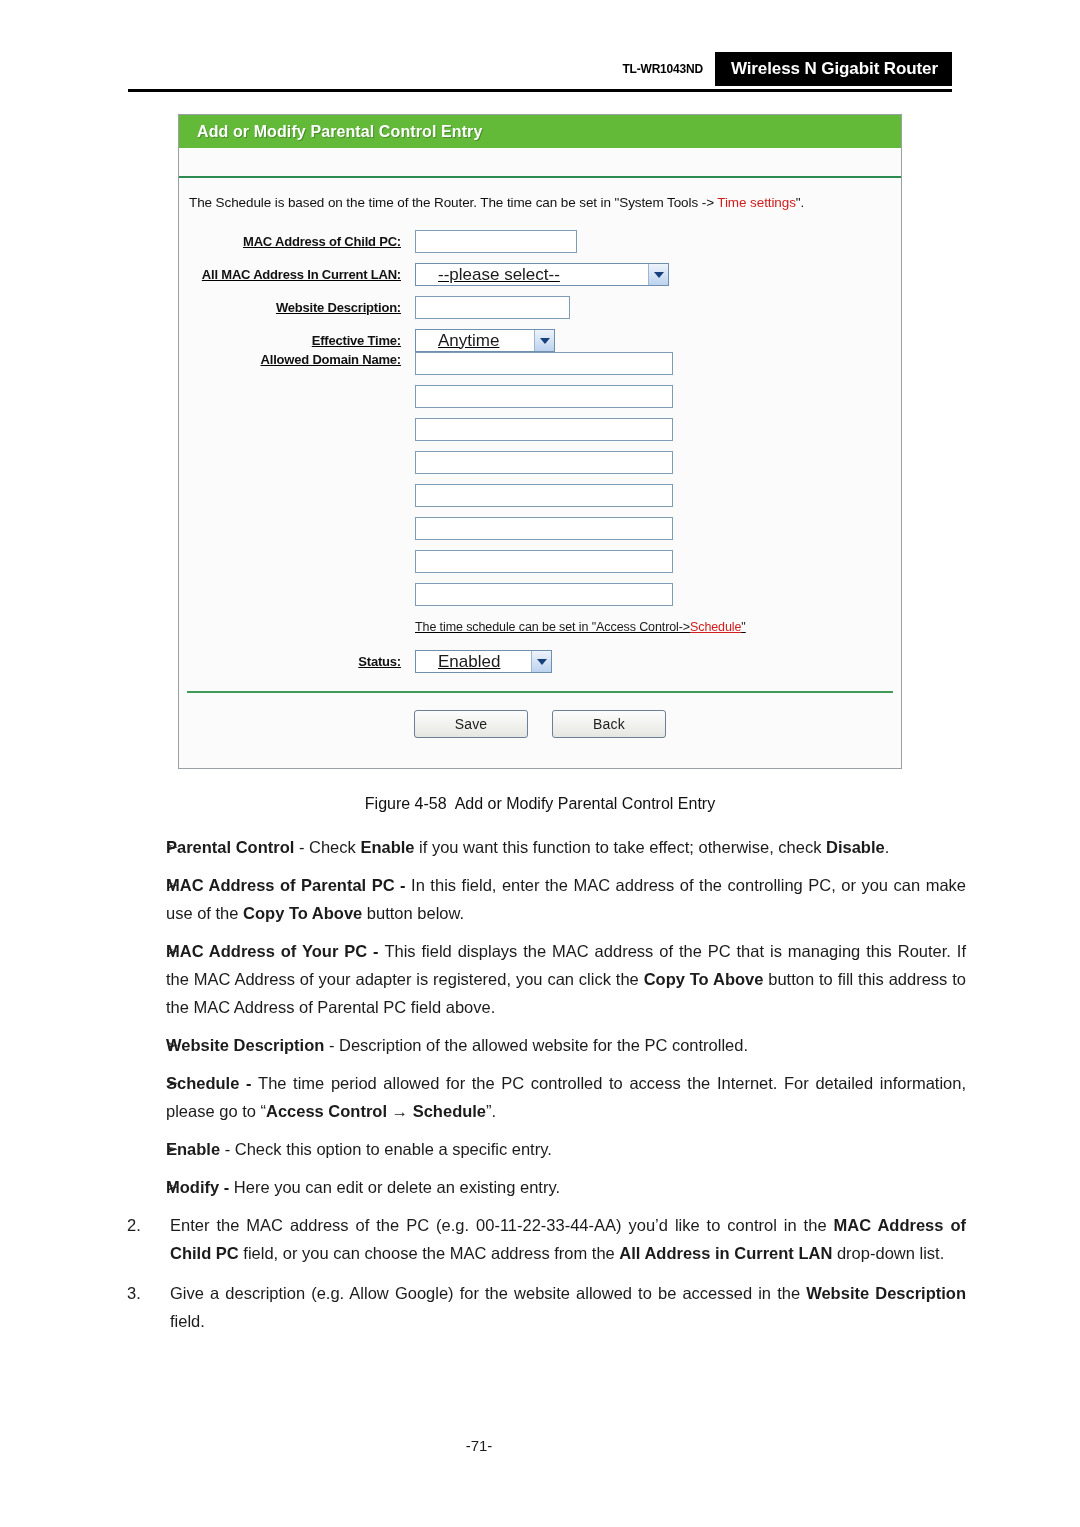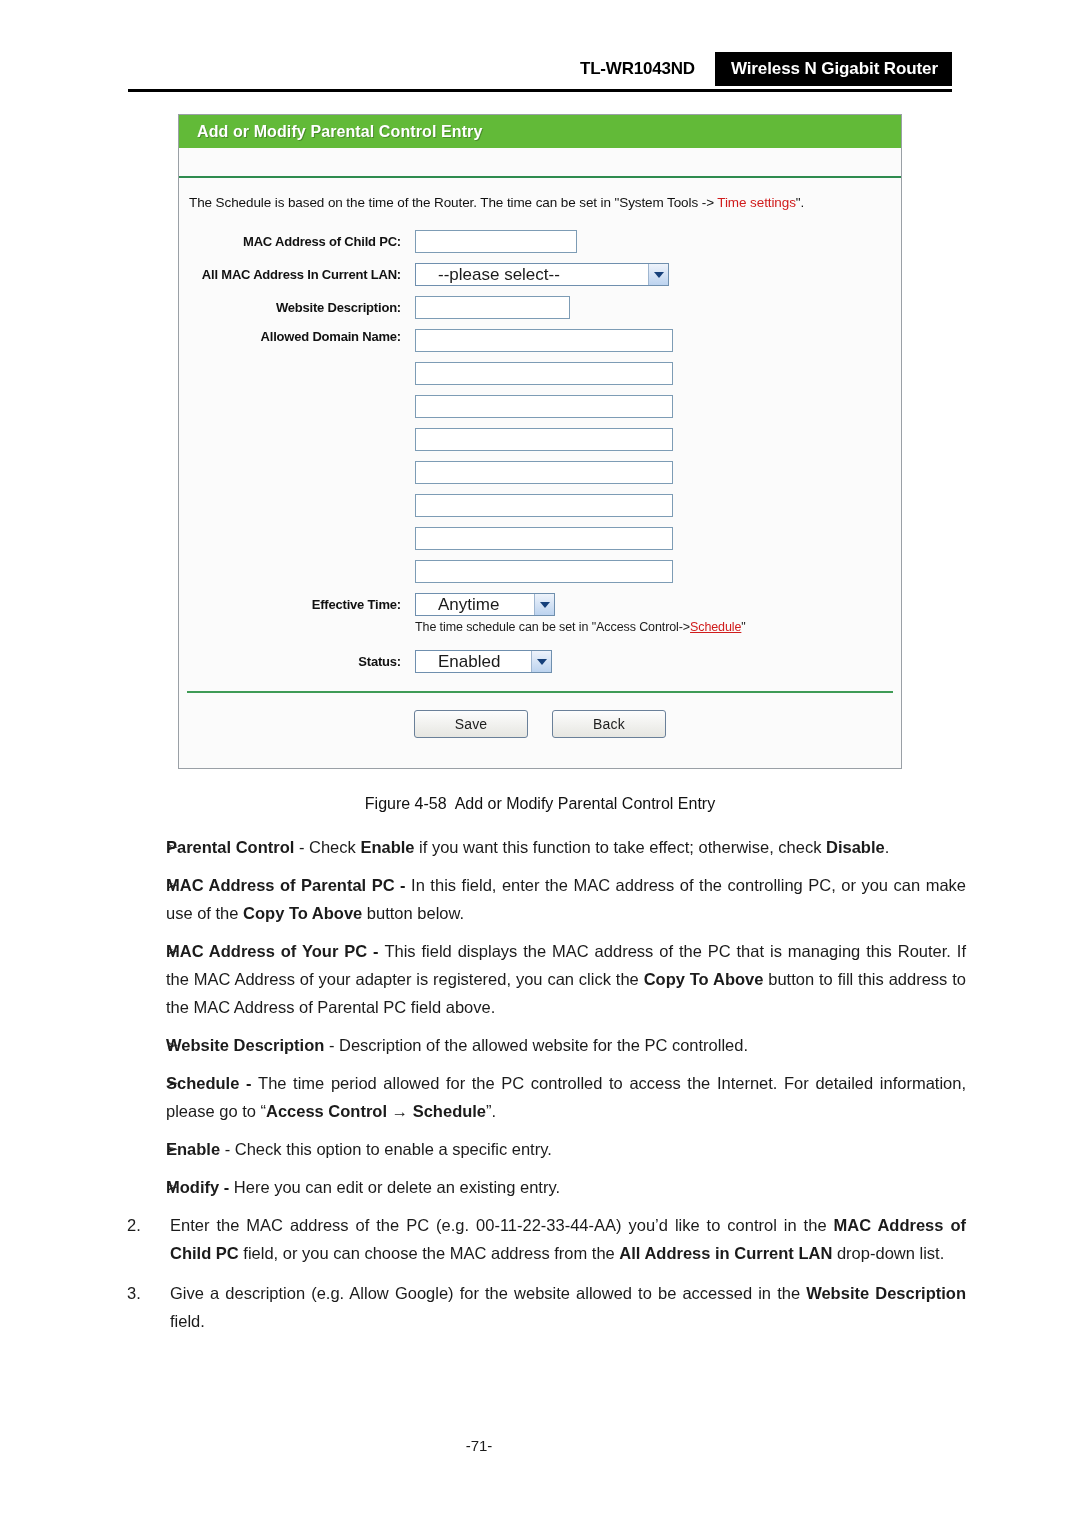--- a/index.html
+++ b/index.html
@@ -24,27 +24,27 @@
     width: 824px;
     height: 38px;
   }
   .hdr-row {
     display: flex;
     align-items: stretch;
     justify-content: flex-end;
     height: 34px;
   }
   .hdr-model {
-    font-size: 17px;
+    font-size: 12px;
     font-weight: bold;
     letter-spacing: -0.2px;
     color: #000;
     display: flex;
     align-items: center;
-    padding-right: 20px;
+    padding-right: 12px;
   }
   .hdr-product {
     background: #000000;
     color: #ffffff;
     font-size: 17px;
     font-weight: bold;
     letter-spacing: -0.1px;
     display: flex;
     align-items: center;
     padding: 0 14px 0 16px;
@@ -96,20 +96,21 @@
     color: #111;
     letter-spacing: -0.1px;
   }
   .panel-note .lnk {
     color: #d01c1c;
   }
 
   
   .form {
     margin-top: 20px;
+    text-decoration: underline;
   }
   .frow {
     display: flex;
     align-items: center;
     min-height: 22px;
     margin-bottom: 10px;
   }
   .flabel {
     width: 236px;
     text-align: right;
@@ -313,46 +314,46 @@
       </div>
     </div>
 
     <div class="frow">
       <div class="flabel">Website Description:</div>
       <div class="fctl">
         <div class="tinput w-desc"></div>
       </div>
     </div>
 
-    <div class="frow" style="align-items:flex-start;">
-      <div class="flabel">Allowed Domain Name:</div>
-      <div class="fctl domain-stack">
-        <div class="tinput w-domain"></div>
-        <div class="tinput w-domain"></div>
-        <div class="tinput w-domain"></div>
-        <div class="tinput w-domain"></div>
-        <div class="tinput w-domain"></div>
-        <div class="tinput w-domain"></div>
-        <div class="tinput w-domain"></div>
-        <div class="tinput w-domain"></div>
-      </div>
-    </div>
-
     <div class="frow" style="margin-bottom:0;">
       <div class="flabel">Effective Time:</div>
       <div class="fctl">
         <div class="sel w-sel-time">
           <span>Anytime</span>
           <span class="arrowbox">
               <span class="chev"></span>
             </span>
         </div>
       </div>
     </div>
 
+    <div class="frow" style="align-items:flex-start;">
+      <div class="flabel">Allowed Domain Name:</div>
+      <div class="fctl domain-stack">
+        <div class="tinput w-domain"></div>
+        <div class="tinput w-domain"></div>
+        <div class="tinput w-domain"></div>
+        <div class="tinput w-domain"></div>
+        <div class="tinput w-domain"></div>
+        <div class="tinput w-domain"></div>
+        <div class="tinput w-domain"></div>
+        <div class="tinput w-domain"></div>
+      </div>
+    </div>
+
     <div class="frow" style="margin-bottom:8px;">
       <div class="flabel"></div>
       <div class="fctl">
         <div class="helpline">
           <span>The time schedule can be set in "Access Control-&gt;</span><span class="lnk">Schedule</span><span>"</span>
         </div>
       </div>
     </div>
 
     <div class="frow" style="margin-bottom:0;">

